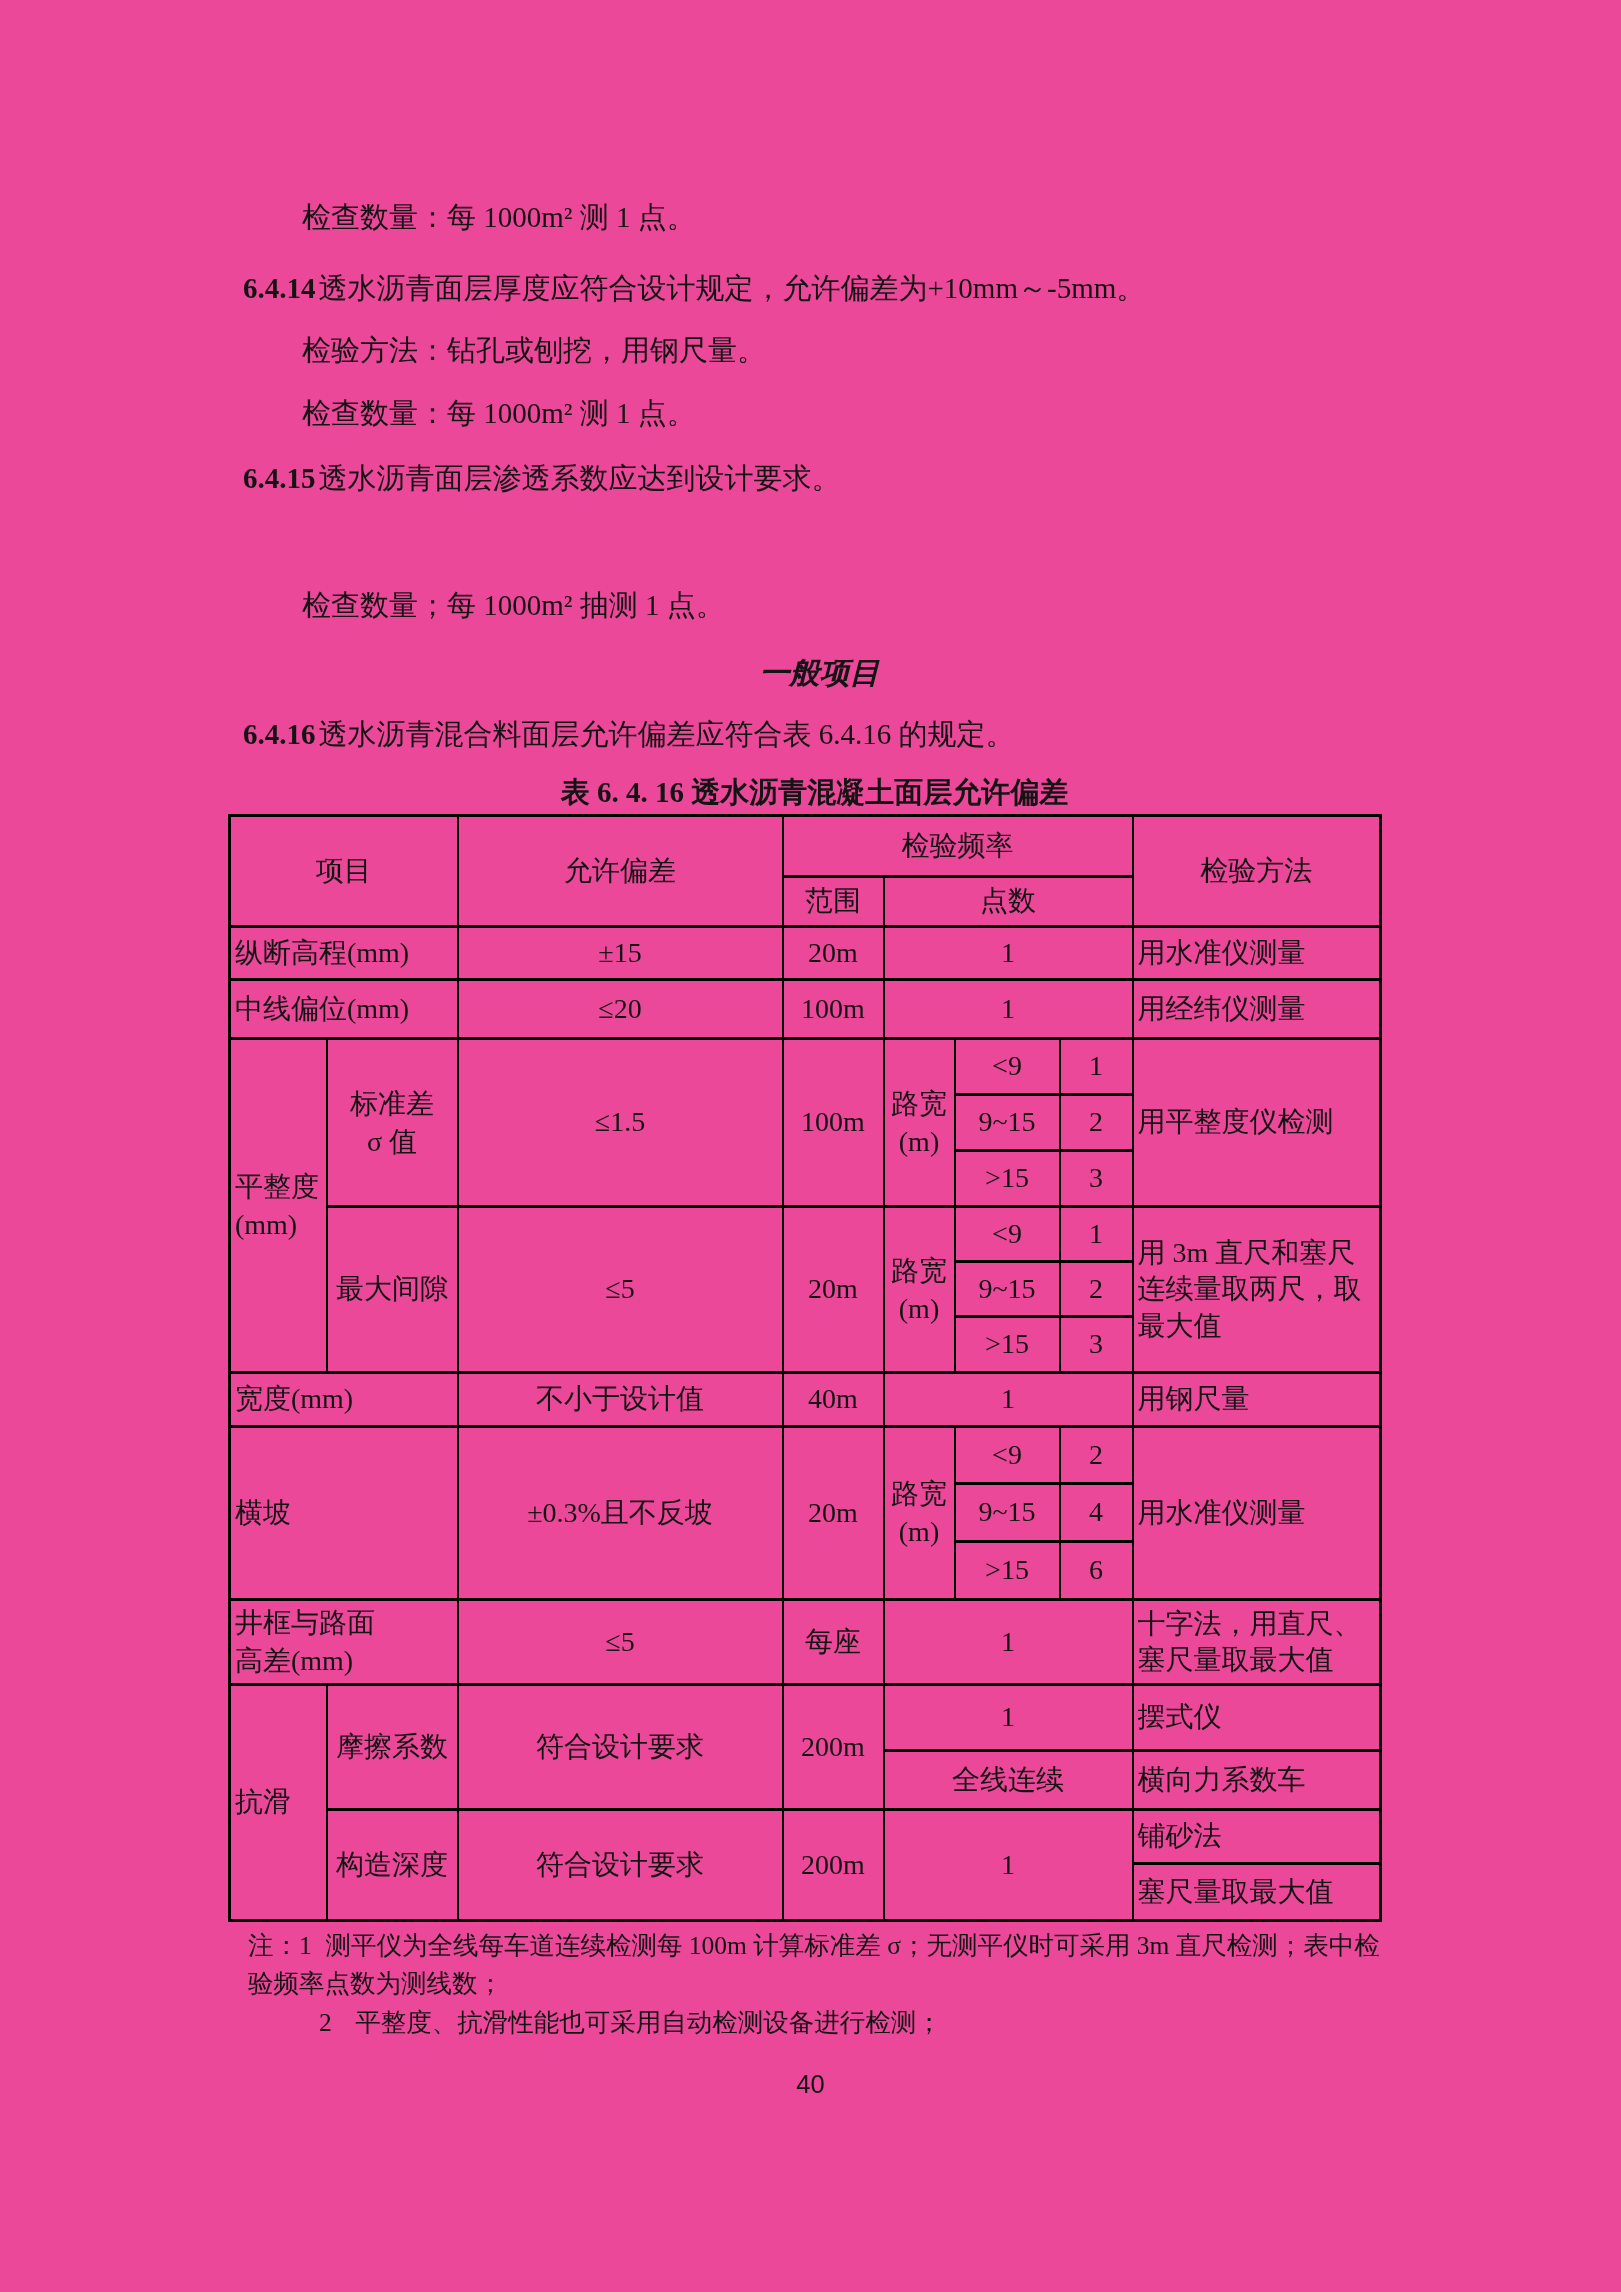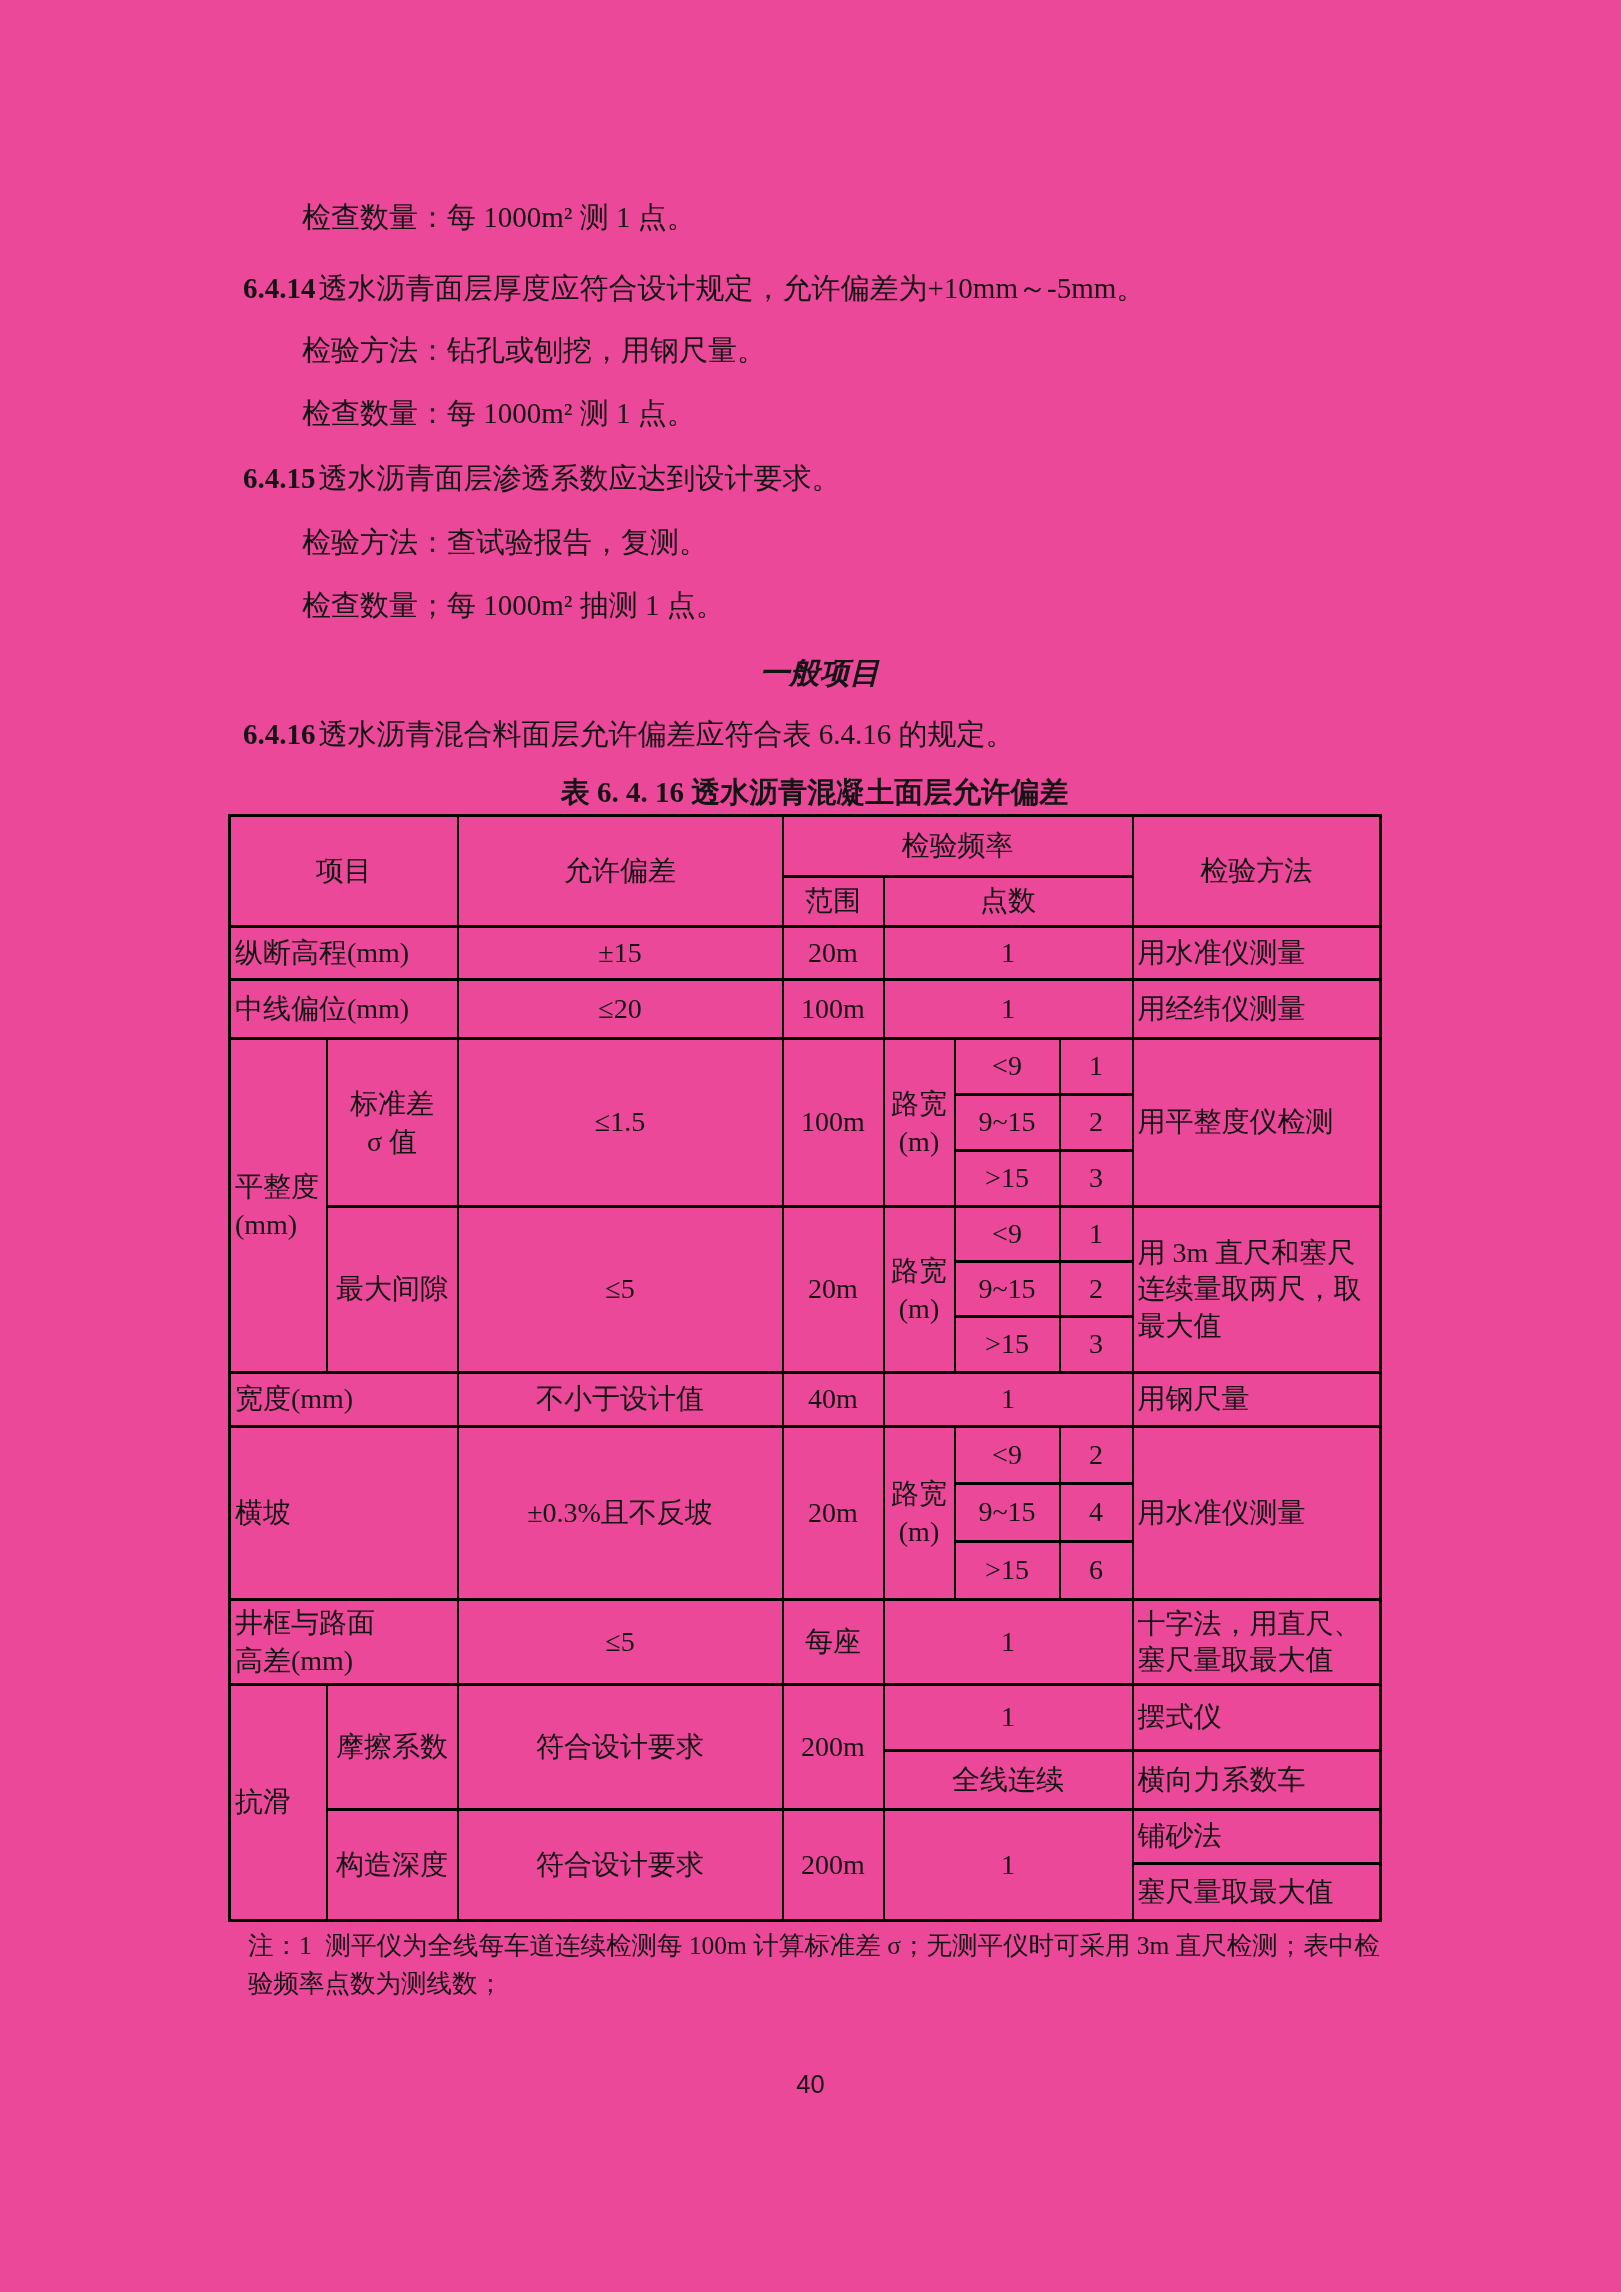--- a/index.html
+++ b/index.html
@@ -93,21 +93,20 @@
   <p class="para indent" style="top:199px">检查数量：每 1000m² 测 1 点。</p>
 
   <p class="para" style="top:270px"><span class="clause-num">6.4.14</span><span>透水沥青面层厚度应符合设计规定，允许偏差为+10mm～-5mm。</span></p>
 
   <p class="para indent" style="top:332px">检验方法：钻孔或刨挖，用钢尺量。</p>
 
   <p class="para indent" style="top:395px">检查数量：每 1000m² 测 1 点。</p>
 
   <p class="para" style="top:460px"><span class="clause-num">6.4.15</span><span>透水沥青面层渗透系数应达到设计要求。</span></p>
 
-  <p class="para indent" style="top:524px">检验方法：查试验报告，复测。</p>
 
   <p class="para indent" style="top:587px">检查数量；每 1000m² 抽测 1 点。</p>
 
   <h3 class="center-head" style="top:653px">一般项目</h3>
 
   <p class="para" style="top:716px"><span class="clause-num">6.4.16</span><span>透水沥青混合料面层允许偏差应符合表 6.4.16 的规定。</span></p>
 
   <div class="table-title" style="top:773px">表 6. 4. 16 透水沥青混凝土面层允许偏差</div>
 
   <table class="spec">
@@ -260,18 +259,19 @@
         <td class="l">铺砂法</td>
       </tr>
       <tr style="height:57px">
         <td class="l">塞尺量取最大值</td>
       </tr>
     </tbody>
   </table>
 
   <div class="notes" style="top:1927px">
     <p><span class="note-label">注：1</span><span>测平仪为全线每车道连续检测每 100m 计算标准差 σ；无测平仪时可采用 3m 直尺检测；表中检验频率点数为测线数；</span></p>
+    <p><span class="note2-num">2</span><span>平整度、抗滑性能也可采用自动检测设备进行检测；</span></p>
   </div>
 
   <div class="pageno">40</div>
 
 </div>
 
 
 </body></html>

